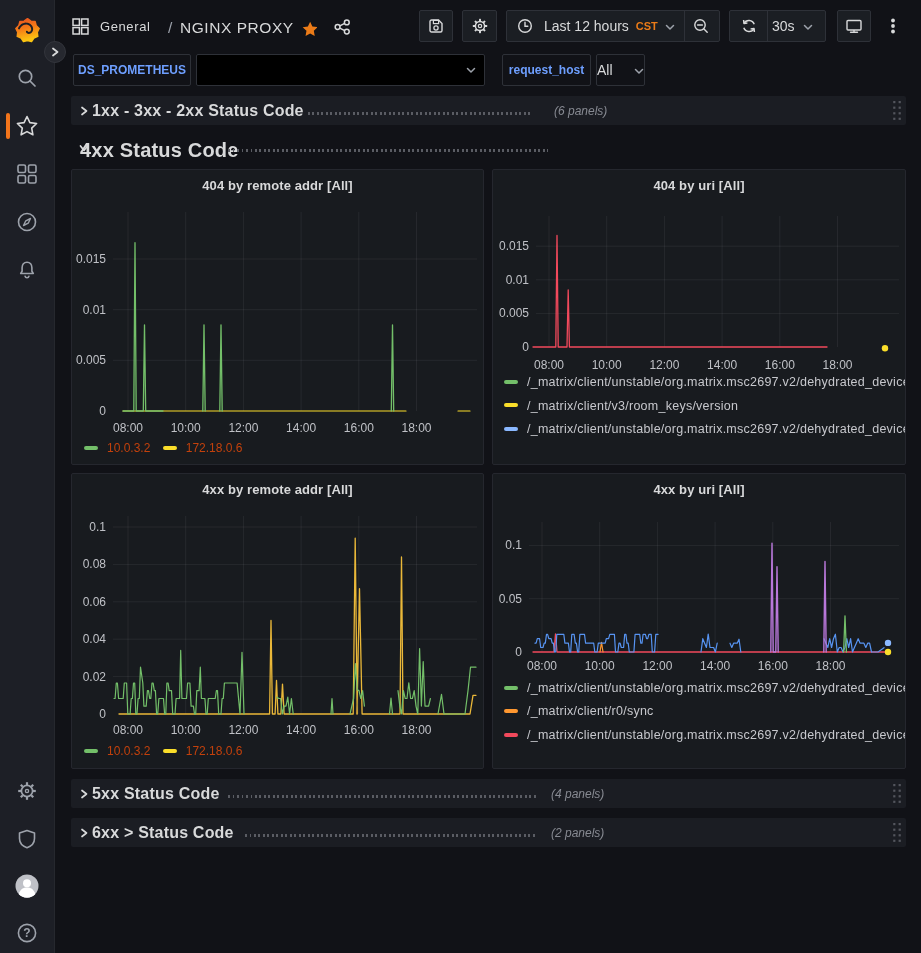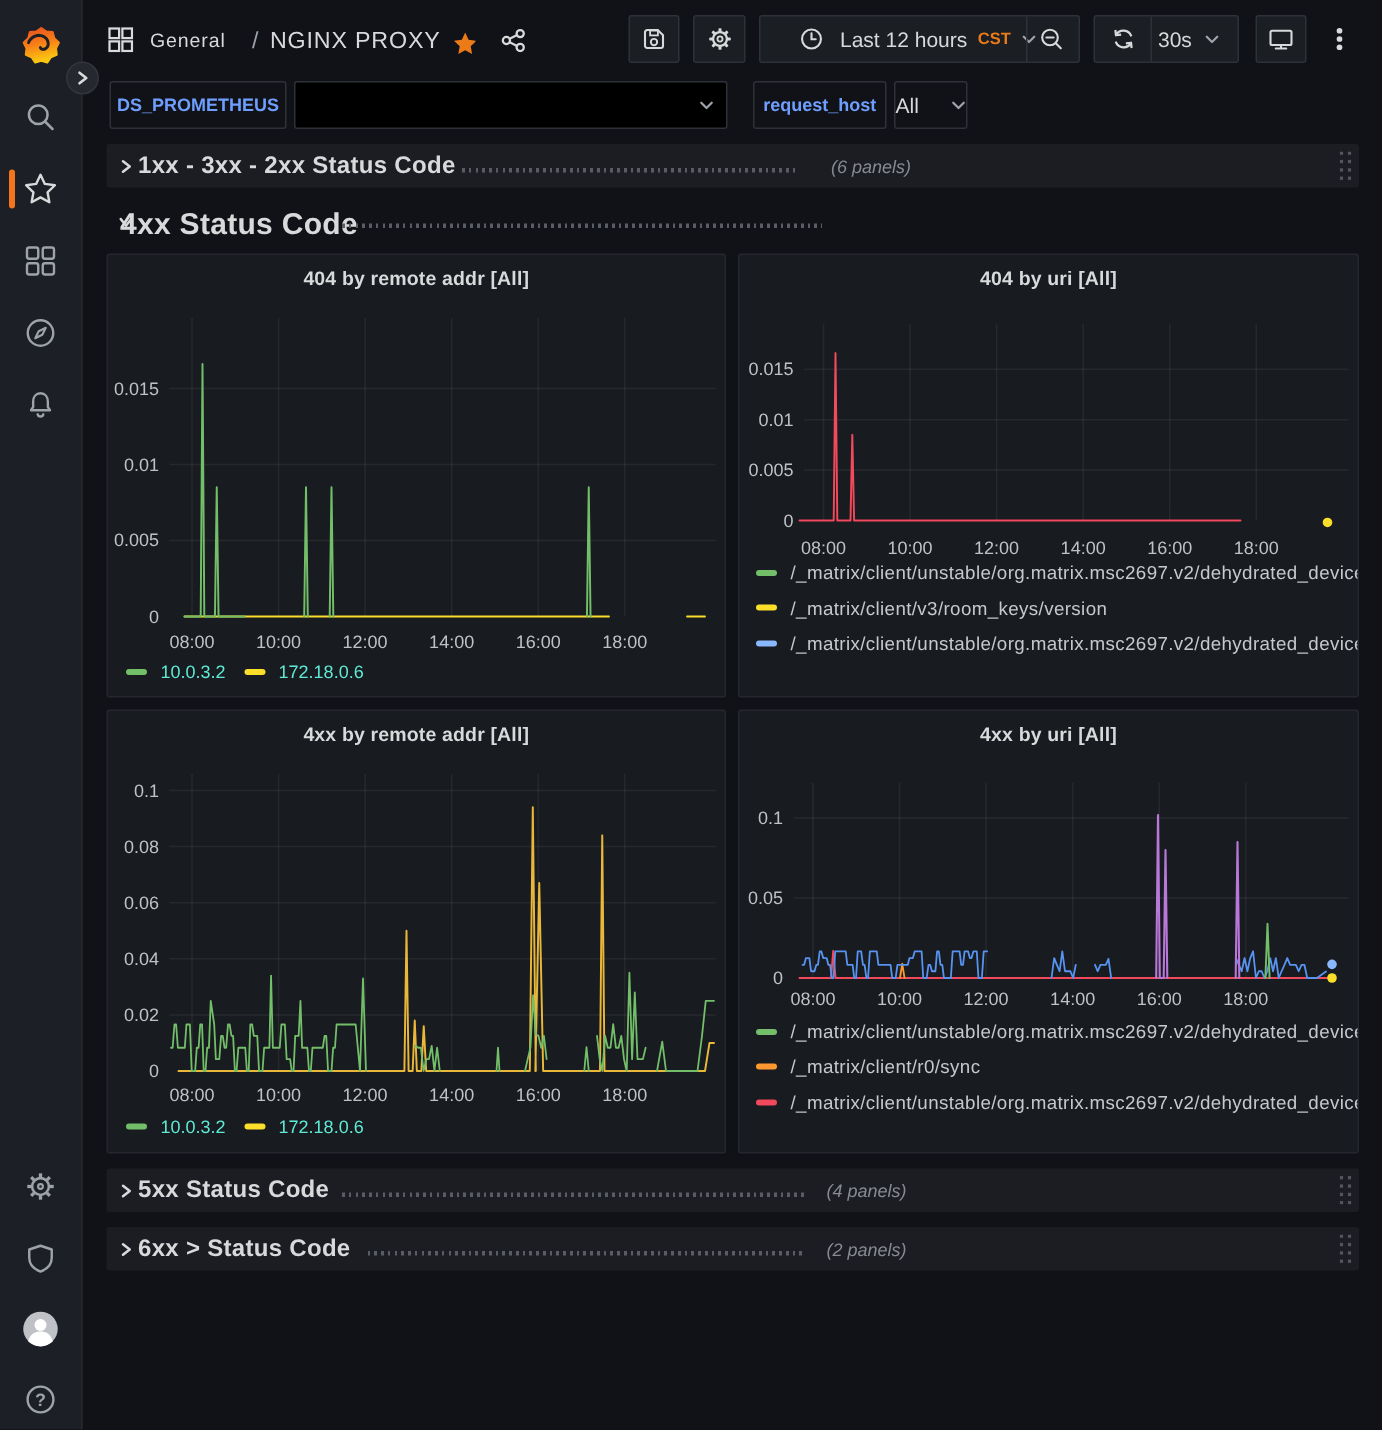--- a/index.html
+++ b/index.html
@@ -2,21 +2,21 @@
 <html><head><meta charset="utf-8"><style>
 *{margin:0;padding:0;box-sizing:border-box}
 html,body{width:921px;height:953px;background:#111217;font-family:"Liberation Sans",sans-serif;overflow:hidden;position:relative}
 .abs{position:absolute}
 .panel{position:absolute;background:#181b1f;border:1px solid #25272e;border-radius:2px;overflow:hidden}
 .ptitle{position:absolute;width:100%;text-align:center;font-size:13px;font-weight:600;color:#d8d9da;letter-spacing:.1px}
 .rowhdr{position:absolute;font-weight:700;color:#d8d9da;font-size:16px}
 .dots{height:3px;background-image:repeating-linear-gradient(to right,#5a5c63 0,#5a5c63 1.8px,transparent 1.8px,transparent 4.5px)}
 .panels{font-style:italic;font-weight:400;font-size:12px;color:#878a92}
 .handle{position:absolute;width:8px;height:19px}
-.legend{position:absolute;font-size:12px;color:#5eead4;white-space:nowrap;overflow:hidden}
+.legend{position:absolute;font-size:12px;color:#c2410c;white-space:nowrap;overflow:hidden}
 .legend2{position:absolute;font-size:12.5px;letter-spacing:.25px;color:#c7c8cd;white-space:nowrap;overflow:hidden}
 .sw{display:inline-block;width:14px;height:4px;border-radius:2px;vertical-align:middle;margin-bottom:2px}
 .btn{position:absolute;height:32px;top:10px;background:#1b1e23;border:1px solid #2e3138;border-radius:2px;display:flex;align-items:center;justify-content:center;color:#d8d9da}
 .vbox{position:absolute;top:54px;height:32px;border:1px solid #2e3138;border-radius:2px;display:flex;align-items:center}
 </style></head><body>
 <div class="abs" style="left:0;top:0;width:55px;height:953px;background:#1d1f26;border-right:1px solid #26282e"></div>
 <div class="abs" style="left:15px;top:18px"><svg width="25" height="25" viewBox="0 0 48 48">
 <defs>
         <linearGradient id="lg" x1="0" y1="0" x2="0.25" y2="1">
 <stop offset="0" stop-color="#e84f20"></stop>
@@ -111,21 +111,21 @@
       <rect x="7" y="0.8" width="2" height="3" rx="0.6" transform="rotate(90 8 8)" fill="#d8d9da"></rect>
       <rect x="7" y="0.8" width="2" height="3" rx="0.6" transform="rotate(135 8 8)" fill="#d8d9da"></rect>
       <rect x="7" y="0.8" width="2" height="3" rx="0.6" transform="rotate(180 8 8)" fill="#d8d9da"></rect>
       <rect x="7" y="0.8" width="2" height="3" rx="0.6" transform="rotate(225 8 8)" fill="#d8d9da"></rect>
       <rect x="7" y="0.8" width="2" height="3" rx="0.6" transform="rotate(270 8 8)" fill="#d8d9da"></rect>
       <rect x="7" y="0.8" width="2" height="3" rx="0.6" transform="rotate(315 8 8)" fill="#d8d9da"></rect>
       <circle cx="8" cy="8" r="4.6" fill="none" stroke="#d8d9da" stroke-width="1.5"></circle>
       <circle cx="8" cy="8" r="1.7" fill="none" stroke="#d8d9da" stroke-width="1.2"></circle>
     </svg>
   </div>
-<div class="btn" style="left:506px;width:214px;justify-content:flex-start;padding-left:26px">
+<div class="btn" style="left:506px;width:214px;justify-content:flex-start;padding-left:10px">
     <svg width="16" height="16" viewBox="0 0 16 16" style="">
       <circle cx="8" cy="8" r="6.3" fill="none" stroke="#d8d9da" stroke-width="1.4"></circle>
       <polyline points="8,4.2 8,8.2 10.8,8.2" fill="none" stroke="#d8d9da" stroke-width="1.4" stroke-linecap="round"></polyline>
     </svg>
 <span style="margin-left:11px;font-size:14px">Last 12 hours</span>
 <span style="margin-left:7px;font-size:11px;font-weight:700;color:#eb7b18">CST</span>
 <span style="margin-left:7px"><svg width="10" height="8" viewBox="0 0 10 8" style="">
         <polyline points="1.5,2.5 5,6 8.5,2.5" fill="none" stroke="#9da2ab" stroke-width="1.5" stroke-linecap="round" stroke-linejoin="round"></polyline>
       </svg></span>
 <div style="position:absolute;left:177px;top:0;width:1px;height:100%;background:#2e3138"></div>

